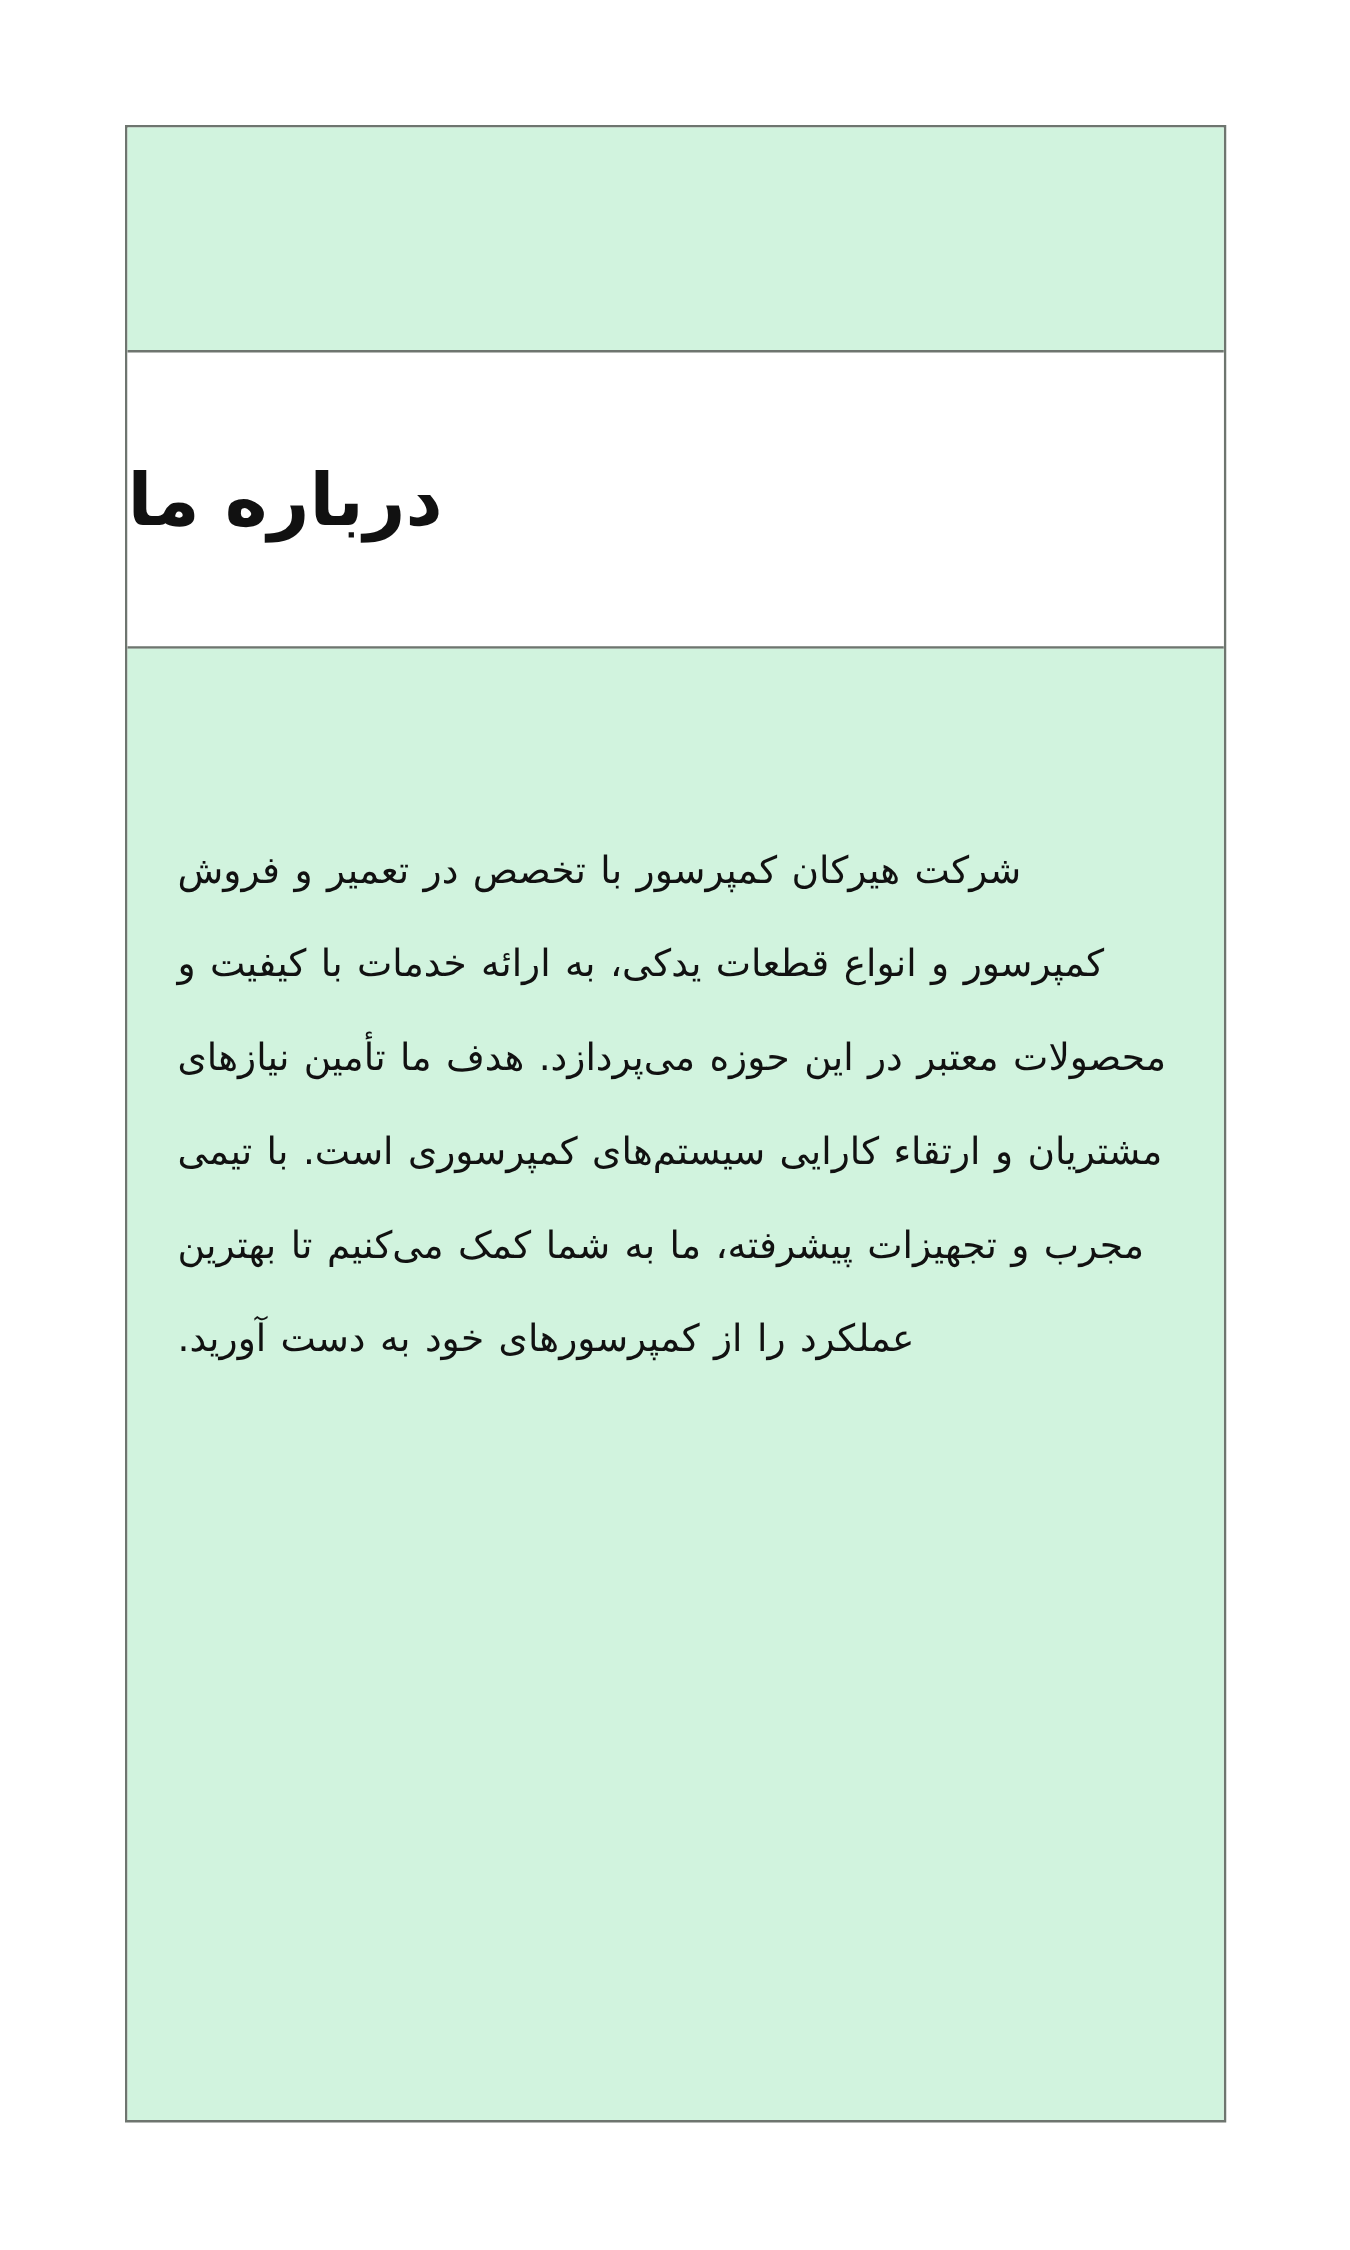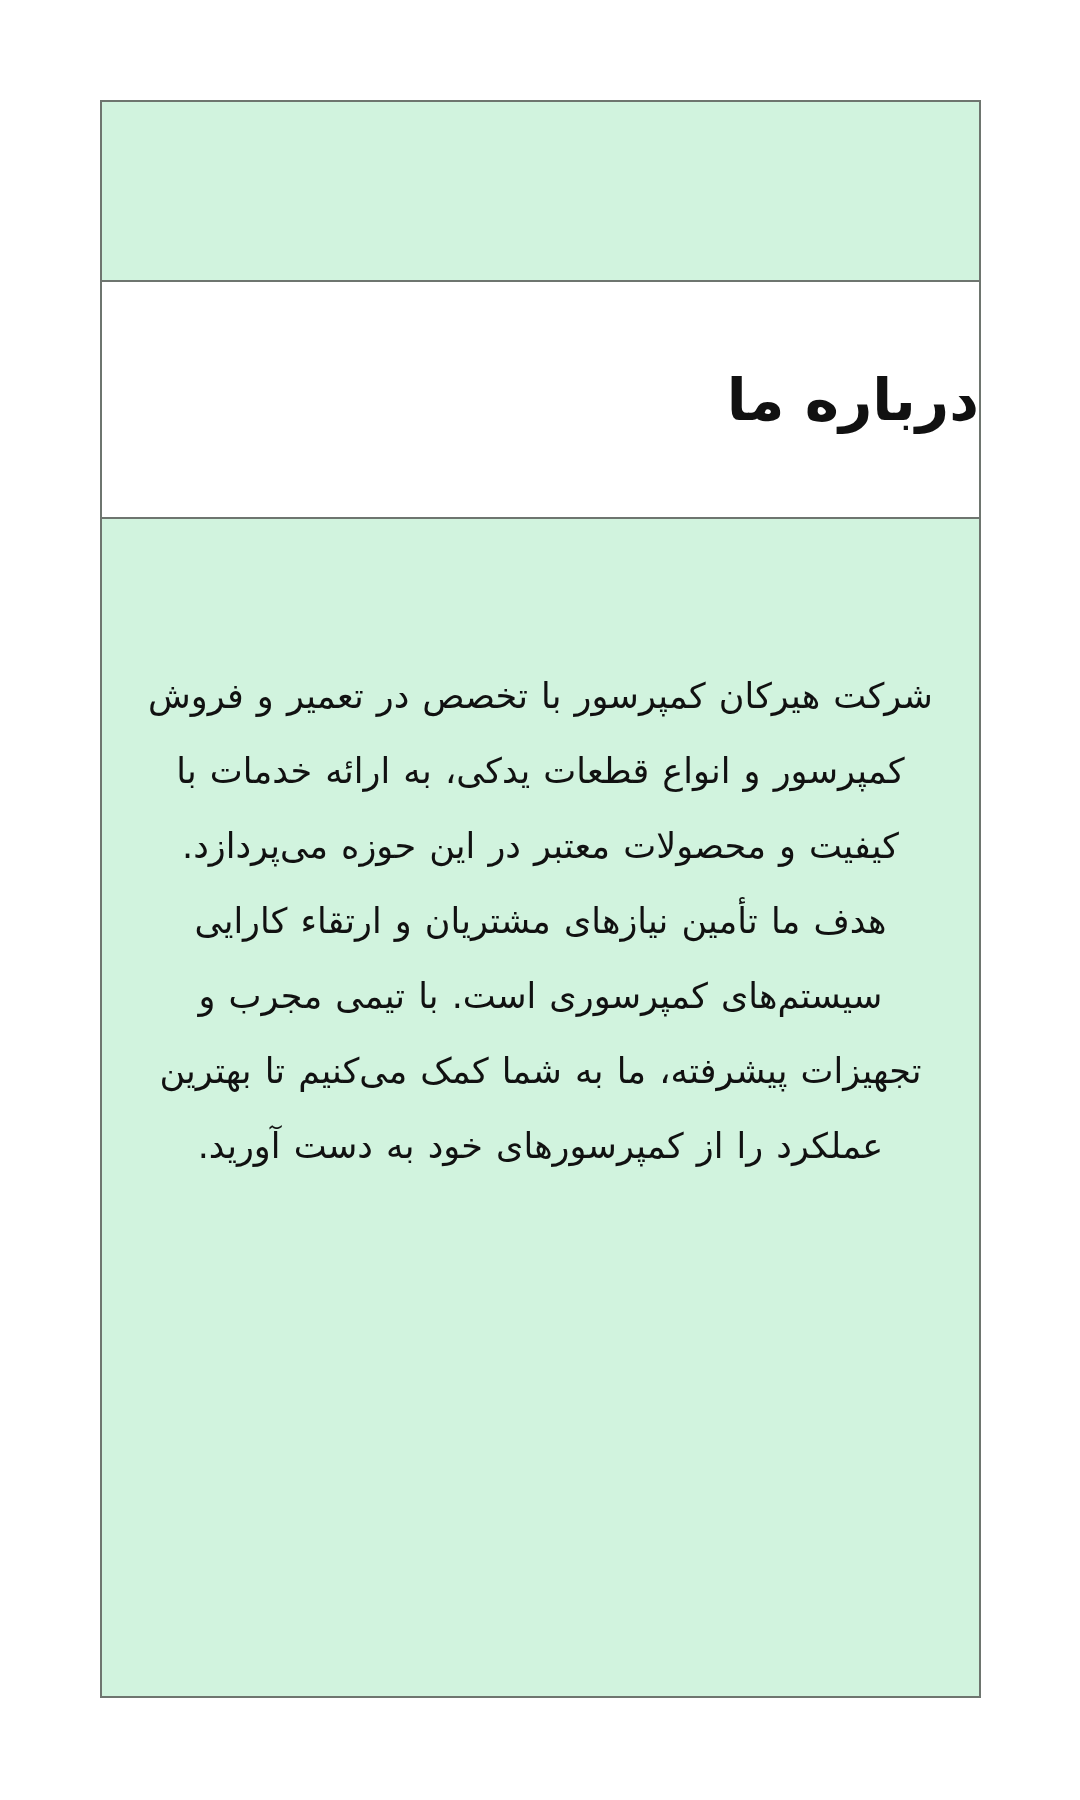--- a/index.html
+++ b/index.html
@@ -29,39 +29,39 @@
     height:178px;
     background:var(--section-bg);
   }
   .title-band{
     height:239px;
     background:#ffffff;
     border-top:2px solid var(--border);
     border-bottom:2px solid var(--border);
     display:flex;
     align-items:center;
-    justify-content:flex-end;
+    justify-content:flex-start;
   }
   .title-band h1{
     margin:0;
     font-size:58px;
     font-weight:bold;
     line-height:1;
     letter-spacing:0;
   }
   .content{
     height:1177px;
     background:var(--section-bg);
     padding:140px 40px 0 40px;
   }
   .content p{
     margin:0;
     direction:rtl;
-    text-align:center;
-    font-size:35px;
+    text-align:left;
+    font-size:30px;
     line-height:75px;
     word-spacing:2px;
   }
 </style>
 </head>
 <body>
 
 <div class="card">
   <div class="hero"></div>
   <div class="title-band">

